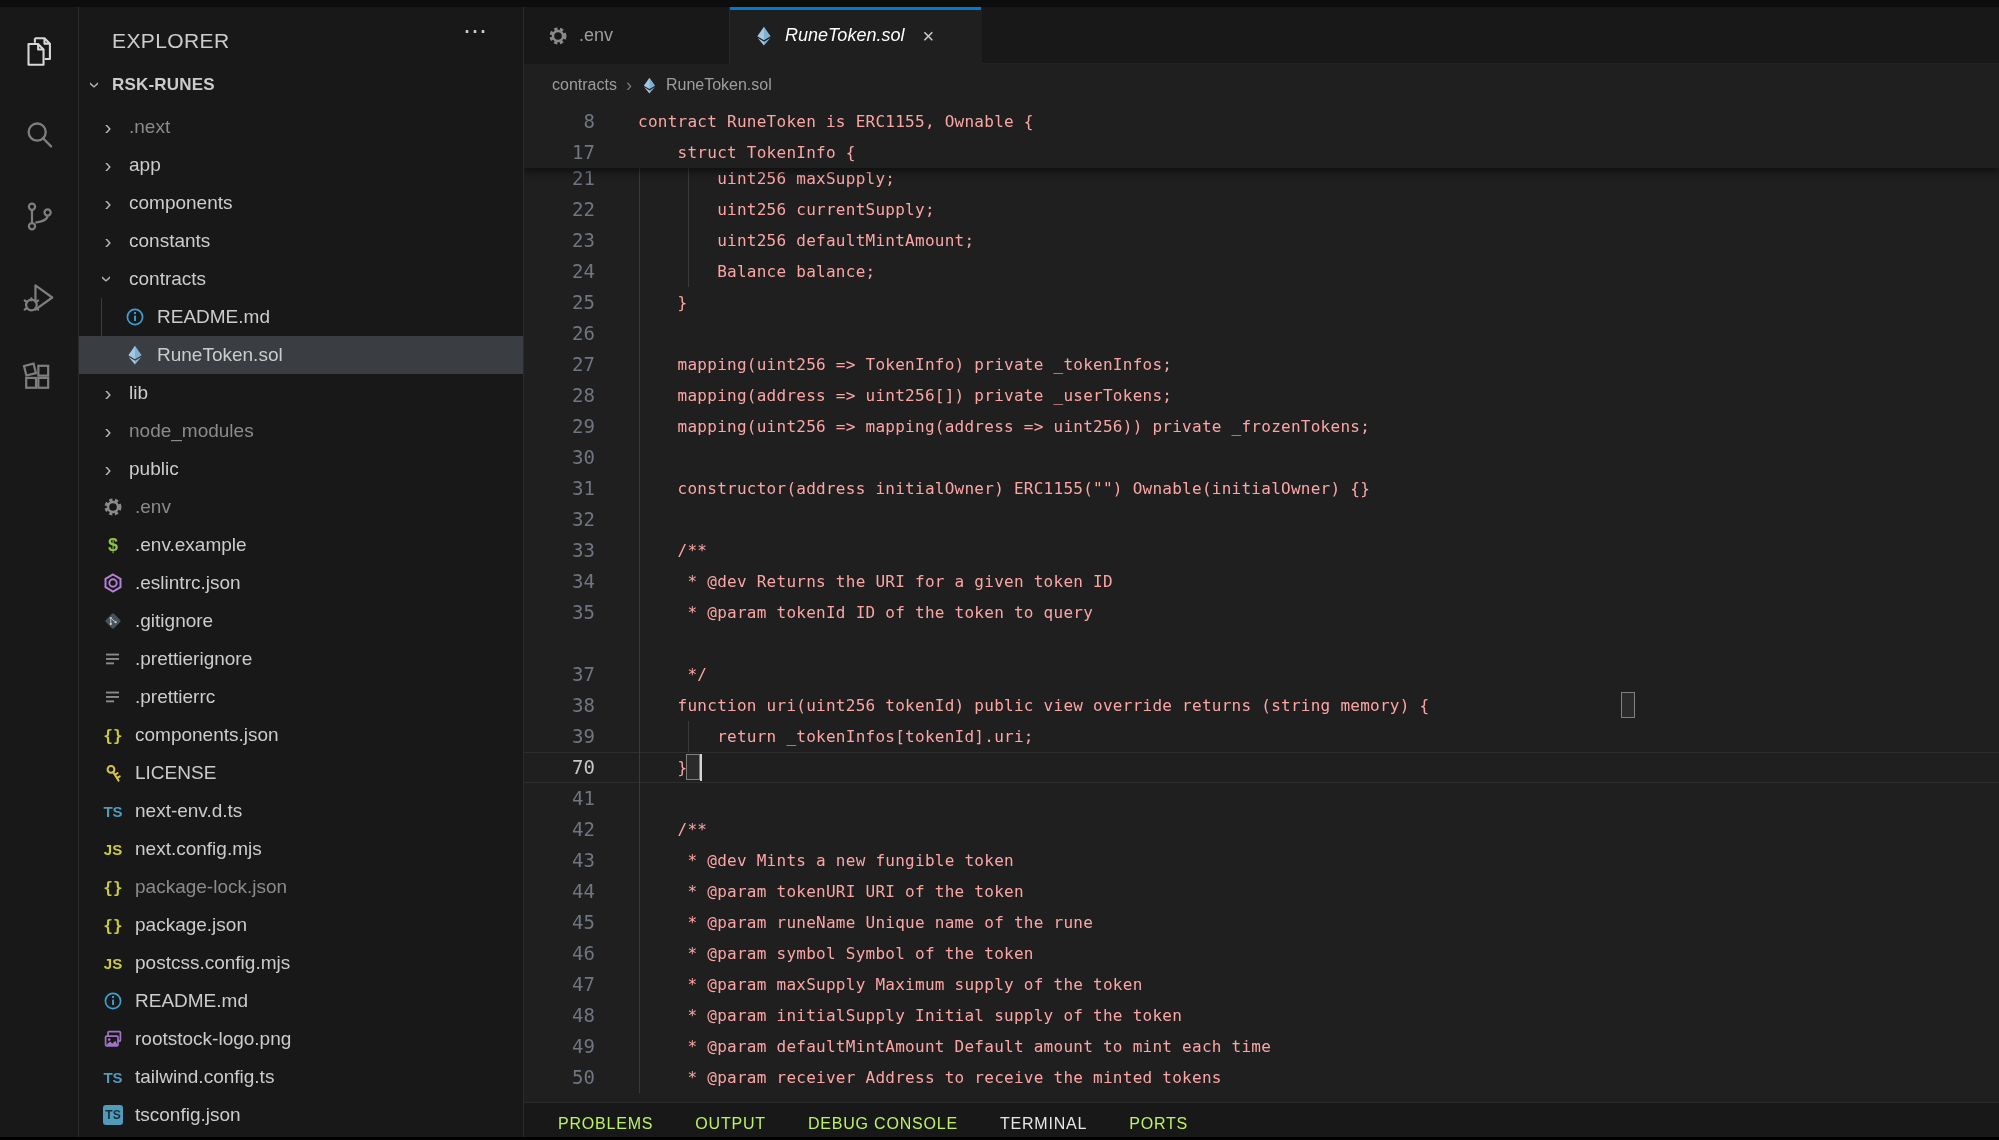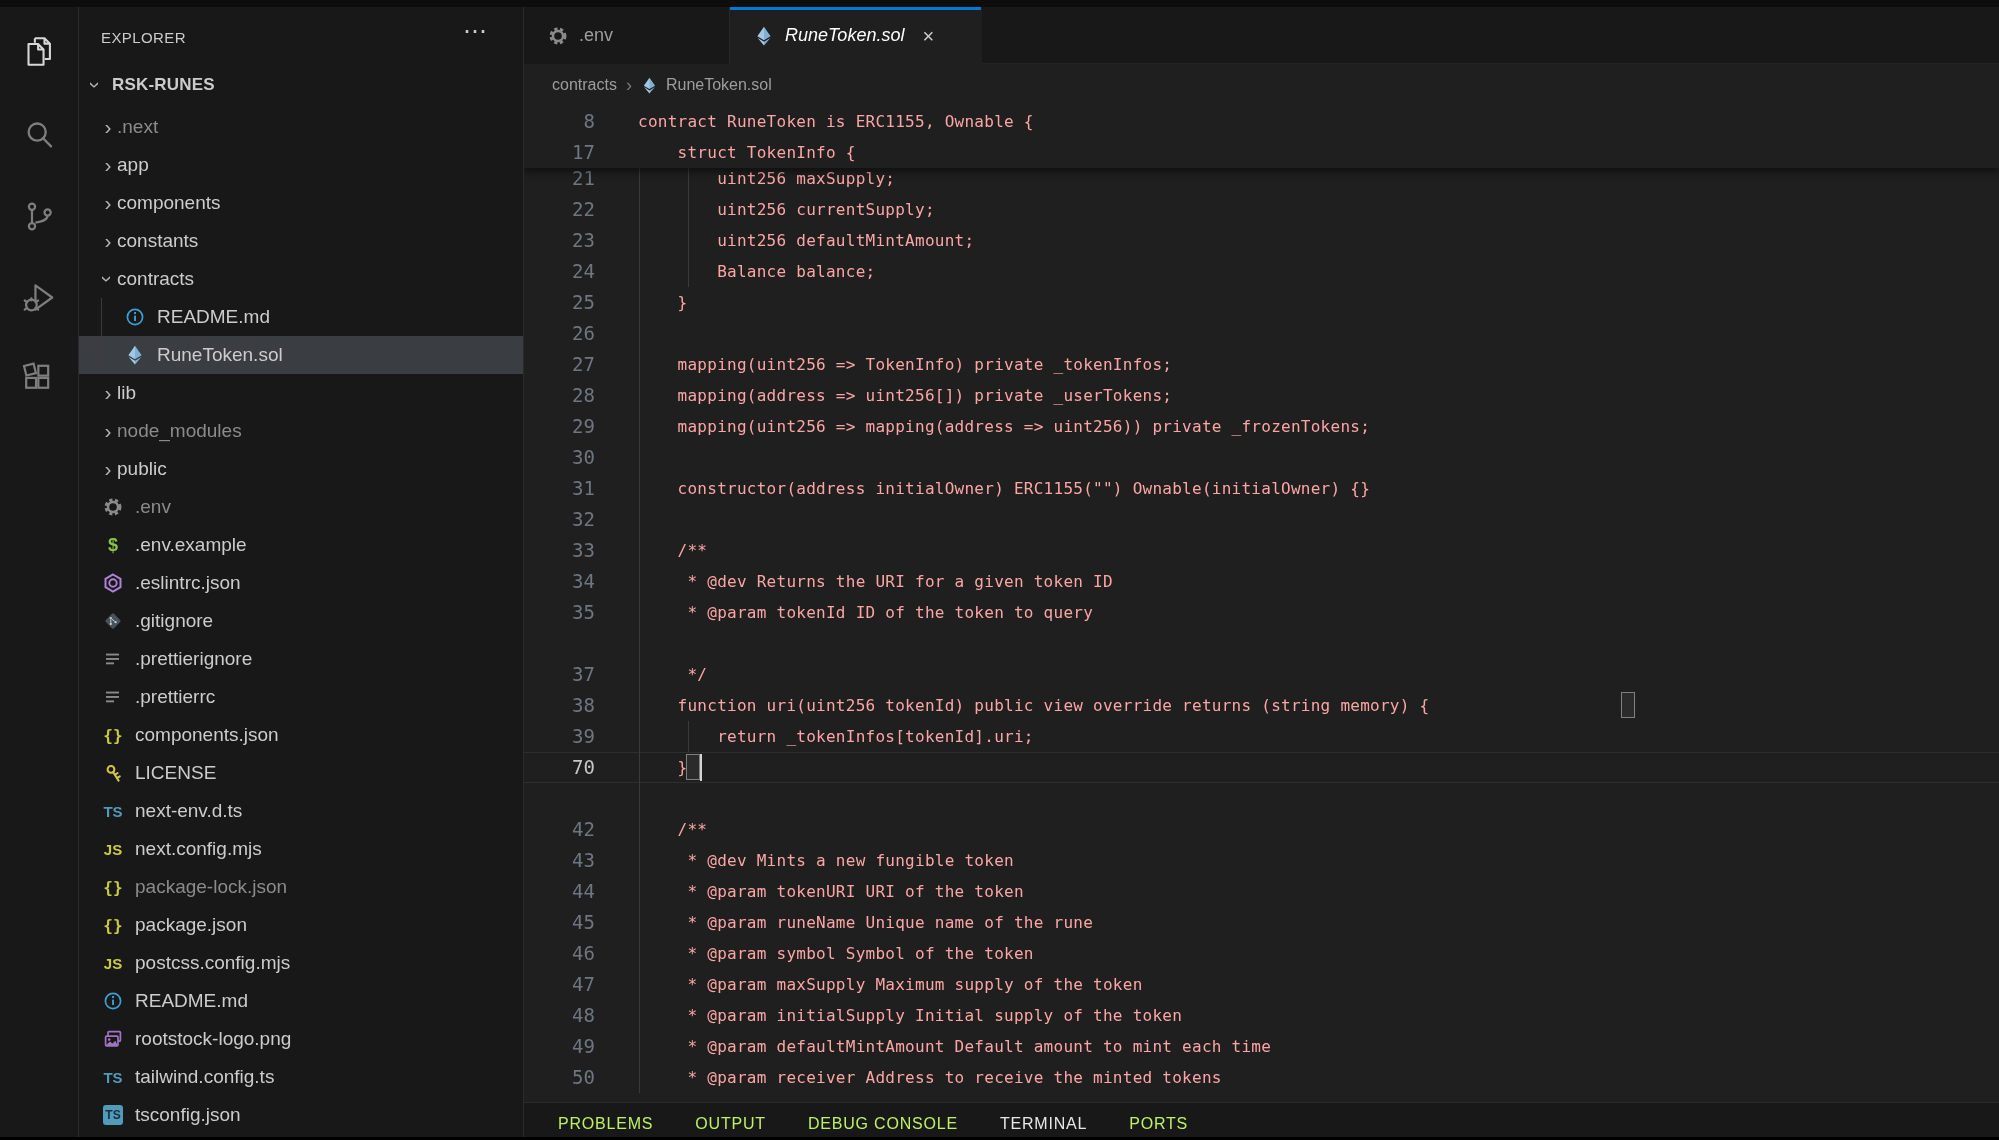--- a/index.html
+++ b/index.html
@@ -14,35 +14,35 @@
   
   .activitybar { position:absolute; left:0; top:7px; width:79px; height:1133px;
                  background:#181818; border-right:1px solid #2b2b2b; z-index:6; }
   .ab-icon { position:absolute; left:21px; width:37px; height:37px; color:#7e7e7e; cursor:pointer; }
   .ab-icon.active { color:#d7d7d7; }
   .ab-icon svg { width:37px; height:37px; display:block; }
 
   
   .sidebar { position:absolute; left:79px; top:7px; width:445px; height:1133px;
              background:#181818; border-right:1px solid #2b2b2b; z-index:5; overflow:hidden; }
-  .sb-title { position:absolute; top:22px; left:22px; font-size:15px; letter-spacing:.4px; color:#cccccc; }
+  .sb-title { position:absolute; top:22px; left:33px; font-size:21px; letter-spacing:.4px; color:#cccccc; }
   .sb-more  { position:absolute; top:12px; right:36px; font-size:24px; color:#cccccc; cursor:pointer; line-height:24px; }
   .sb-root  { position:absolute; top:59px; left:0; width:100%; height:38px; display:flex; align-items:center; cursor:pointer; }
   .sb-root .tw { margin-left:9px; }
   .sb-root .lbl { margin-left:8px; font-size:17px; font-weight:bold; color:#cccccc; letter-spacing:.2px; }
   .tree { position:absolute; top:101px; left:0; width:100%; }
   .row { position:relative; height:38px; display:flex; align-items:center; cursor:pointer; width:100%; }
   .row.selected { background:#3a3d41; }
   .row .tw { margin-left:21px; }
   .tw { display:inline-block; width:16px; color:#b6b6b6; font-size:21px; line-height:16px; text-align:center; }
   .tw.open { transform:rotate(90deg); }
   .row .fico { margin-left:21px; width:26px; display:flex; justify-content:center; align-items:center; flex:none; }
   .row.d1 .fico { margin-left:43px; }
   .row .lbl { margin-left:9px; font-size:19px; color:#cccccc; white-space:nowrap; }
-  .row.folder .lbl { margin-left:1px; }
+  .row.folder .lbl { margin-left:13px; }
   .row.dim .lbl { color:#8b8b8b; }
   .fico svg { width:20px; height:20px; display:block; }
   .fi-braces { color:#cbcb41; font-family:"DejaVu Sans Mono",monospace; font-weight:bold; font-size:16px; }
   .fi-ts { color:#519aba; font-weight:bold; font-size:15px; }
   .fi-js { color:#cbcb41; font-weight:bold; font-size:15px; }
   .fi-dollar { color:#8dc149; font-weight:bold; font-size:18px; }
   .fi-tsbox { background:#519aba; color:#14303c; font-weight:bold; font-size:12px;
               width:20px; height:20px; border-radius:3px; display:flex; align-items:center; justify-content:center; }
   .tree-guide { position:absolute; left:22px; width:1px; background:#3c3c3c; }
 
@@ -464,20 +464,24 @@
           <div class="txt">    function uri(uint256 tokenId) public view override returns (string memory) {</div>
         </div>
         <div class="cline" style="top: 615px;">
           <div class="num">39</div>
           <div class="txt">        return _tokenInfos[tokenId].uri;</div>
         </div>
         <div class="cline cur" style="top: 646px;">
           <div class="num">70</div>
           <div class="txt">    }</div>
         </div>
+        <div class="cline" style="top: 677px;">
+          <div class="num">41</div>
+          <div class="txt"></div>
+        </div>
         <div class="cline" style="top: 708px;">
           <div class="num">42</div>
           <div class="txt">    /**</div>
         </div>
         <div class="cline" style="top: 739px;">
           <div class="num">43</div>
           <div class="txt">     * @dev Mints a new fungible token</div>
         </div>
         <div class="cline" style="top: 770px;">
           <div class="num">44</div>

